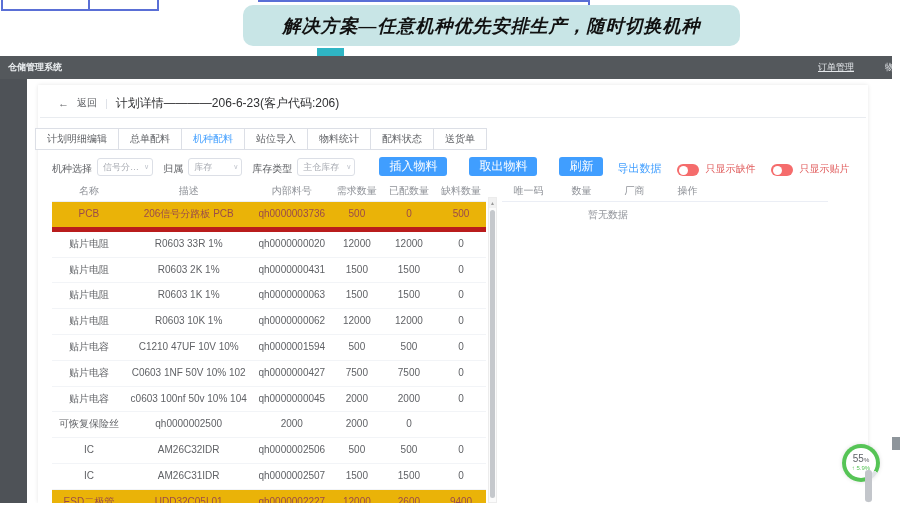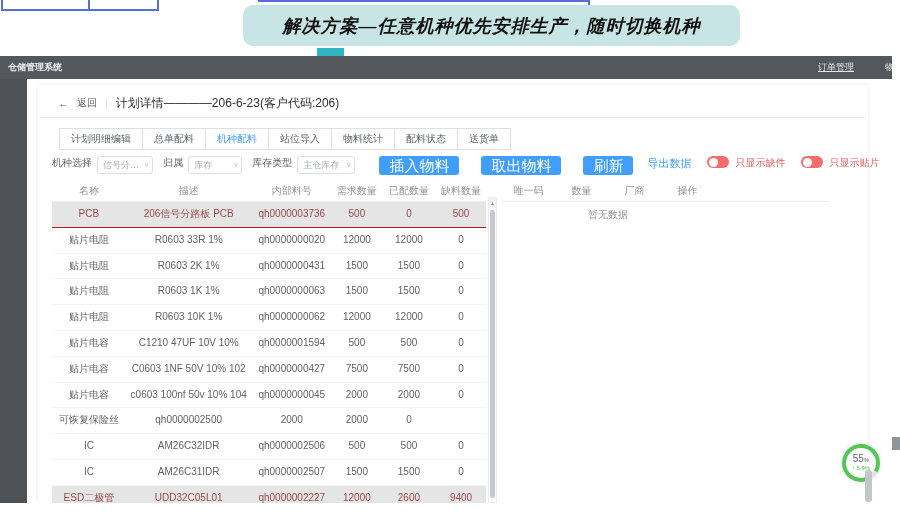--- a/index.html
+++ b/index.html
@@ -34,37 +34,37 @@
 
   
   .crumb{position:absolute;left:58px;top:34px;height:26px;display:flex;align-items:center;gap:8px;}
   .back-arrow{font-size:11px;color:#606266;}
   .back-label{font-size:10px;color:#606266;cursor:pointer;}
   .crumb-sep{color:#dcdfe6;font-size:11px;}
   .crumb-title{font-size:12px;color:#303133;font-weight:500;}
   .crumb-line{position:absolute;left:40px;top:61px;width:826px;height:0;border-top:1px solid #e9ecf0;}
 
   
-  .tabs{position:absolute;left:60px;top:72px;display:flex;align-items:center;}
+  .tabs{position:absolute;left:36px;top:72px;display:flex;align-items:center;}
   .tab{height:20px;line-height:20px;padding:0 11px;border:1px solid #dcdfe6;margin-left:-1px;
        background:#fff;font-size:10px;color:#606266;cursor:pointer;white-space:nowrap;}
   .tab.active{color:#409eff;}
 
   
-  .filters{position:absolute;left:52px;top:100px;height:20px;display:flex;align-items:flex-start;}
+  .filters{position:absolute;left:52px;top:100px;height:20px;display:flex;align-items:flex-end;}
   .f-label{font-size:10px;color:#606266;margin-right:5px;white-space:nowrap;}
   .select{height:16px;border:1px solid #dcdfe6;border-radius:3px;display:flex;align-items:center;
           padding:0 3px 0 5px;margin-right:10px;background:#fff;cursor:pointer;}
   .select .val{font-size:9px;color:#a8abb2;white-space:nowrap;overflow:hidden;
                text-overflow:ellipsis;}
   .select .arr{font-size:7px;color:#c0c4cc;margin-left:3px;}
   .sel-machine .val{width:38px;}
   .sel-belong .val{width:36px;}
   .sel-stock .val{width:40px;}
-  .btn{height:19px;line-height:19px;padding:0 10px;background:#409eff;color:#fff;font-size:15px;
+  .btn{height:19px;line-height:19px;padding:0 10px;background:#409eff;color:#fff;font-size:12px;
        border:none;border-radius:3px;margin-left:22px;cursor:pointer;white-space:nowrap;}
   .btn.first{margin-left:14px;}
   .link{font-size:11px;color:#409eff;margin-left:14px;cursor:pointer;white-space:nowrap;}
   .switch{width:22px;height:12px;border-radius:6px;background:#f56c6c;position:relative;
           margin-left:16px;cursor:pointer;flex:none;}
   .switch::after{content:'';position:absolute;left:1.5px;top:1.5px;width:9px;height:9px;
                  border-radius:50%;background:#fff;}
   .sw-label{font-size:10px;color:#e05b5b;margin-left:6px;white-space:nowrap;font-family:Liberation Mono, monospace;}
 
   
@@ -73,21 +73,21 @@
   .lt-head{height:21px;border-bottom:1px solid #ebeef5;}
   .lt-cell{font-size:10px;color:#606266;text-align:center;line-height:24.8px;overflow:hidden;
            white-space:nowrap;}
   .lt-head .lt-cell{color:#909399;line-height:21px;}
   .lt-cell:nth-child(1){width:17%;}
   .lt-cell:nth-child(2){width:29%;}
   .lt-cell:nth-child(3){width:18.5%;}
   .lt-cell:nth-child(4){width:11.5%;}
   .lt-cell:nth-child(5){width:12.5%;}
   .lt-cell:nth-child(6){width:11.5%;}
-  .lt-row.highlight{background:#e5e5e5;border-bottom:1px solid #b91c1c;}
+  .lt-row.highlight{background:#eab308;border-bottom:5px solid #b91c1c;}
   .lt-row.highlight .lt-cell{color:#9a4b4b;}
 
   
   .vscroll{position:absolute;left:488px;top:141px;width:9px;height:306px;background:#fbfbfb;
            border:1px solid #ececec;box-sizing:border-box;}
   .vscroll .up{position:absolute;left:0;top:0;width:100%;height:10px;background:#f1f1f1;
                font-size:5px;color:#999;text-align:center;line-height:10px;}
   .vscroll .thumb{position:absolute;left:1px;top:12px;width:5px;height:288px;background:#c5c8cc;
                   border-radius:3px;}
   .rthumb{position:absolute;left:865px;top:414px;width:7px;height:32px;background:#c3c6cb;

